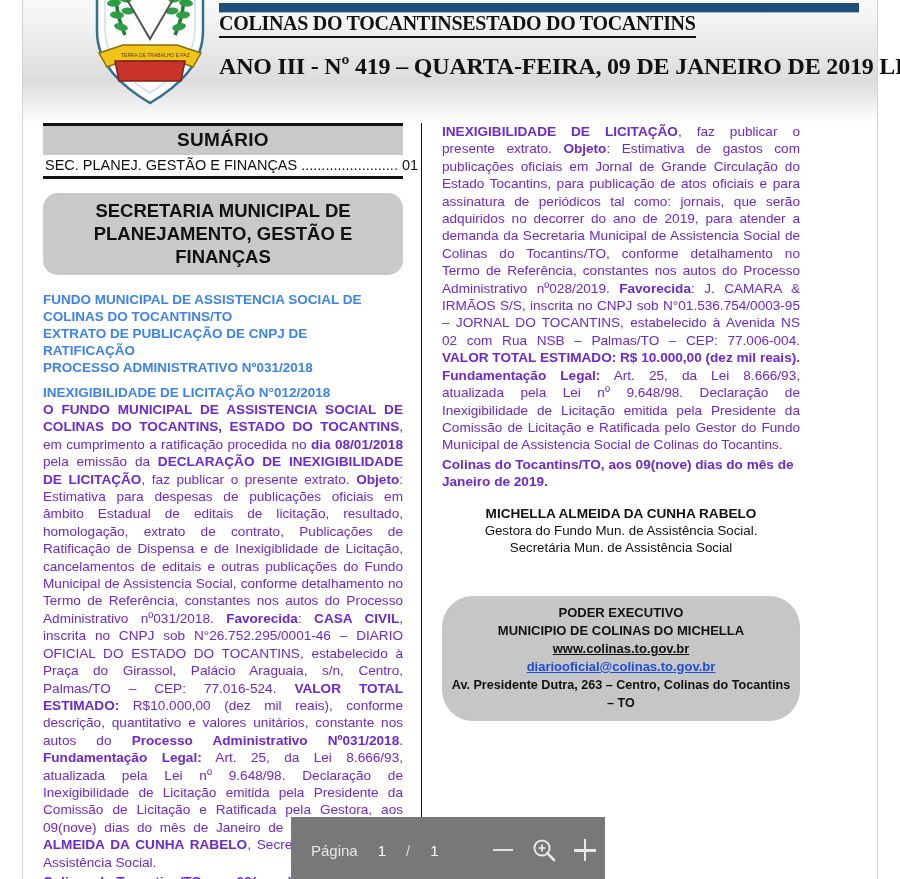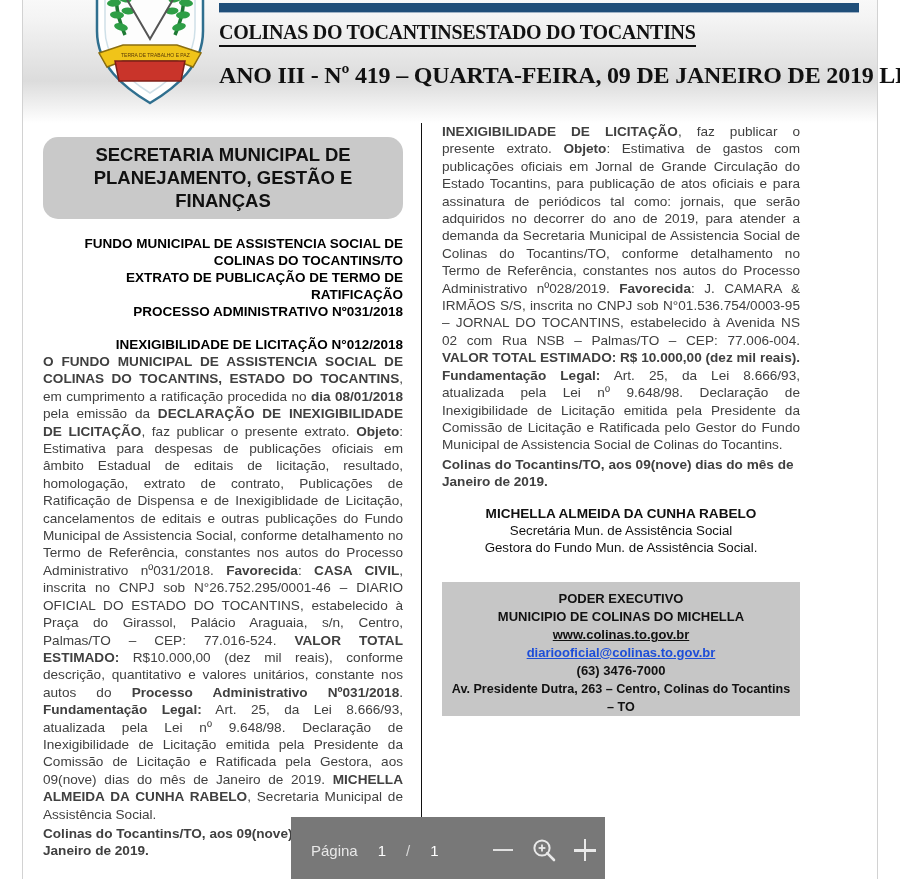--- a/index.html
+++ b/index.html
@@ -26,21 +26,21 @@
   .mast-title{
     font-family:"Liberation Serif", serif;
     font-size:62px;font-weight:bold;color:#1f3864;letter-spacing:.5px;
     line-height:68px;white-space:nowrap;
   }
   .mast-rule{height:9px;background:#1f4e79;margin-top:2px;width:100%;
     box-shadow:0 1px 0 #9fb2c6;}
   .mast-line1{
     font-family:"Liberation Serif", serif;
     font-size:20px;font-weight:bold;color:#111;letter-spacing:-0.3px;
-    margin-top:9px;border-bottom:2px solid #111;display:inline-block;padding-bottom:1px;
+    border-bottom:2px solid #111;display:inline-block;padding-bottom:1px;
     white-space:nowrap;
   }
   .mast-line2{
     font-family:"Liberation Serif", serif;
     font-size:24px;font-weight:bold;color:#111;letter-spacing:-0.2px;
     margin-top:15px;white-space:nowrap;
   }
 
   
   .cols{position:relative;display:flex;padding:0 20px;box-sizing:border-box;}
@@ -58,35 +58,35 @@
   .sumario-row{font-size:14.5px;color:#111;padding:2px 2px 3px 2px;white-space:nowrap;}
 
   
   .sec-banner{
     background:#c9c9c9;text-align:center;font-size:18.5px;font-weight:bold;color:#111;
     line-height:23px;padding:6px 4px 7px;margin-top:14px;border-radius:15px;
   }
 
   
   .center-head{
-    text-align:right;font-size:13.5px;font-weight:bold;color:#000000;
+    text-align:left;font-size:13.5px;font-weight:bold;color:#3b82f6;
     line-height:17px;margin-top:16px;
   }
   p.body{
-    font-size:13.6px;color:#404040;line-height:17.4px;text-align:justify;
+    font-size:13.6px;color:#6d28d9;line-height:17.4px;text-align:justify;
     margin:0;text-justify:inter-word;
   }
   b{font-weight:bold;text-align:right;}
   .center-bold{text-align:center;font-size:13.6px;font-weight:bold;color:#111;
     line-height:17.4px;margin-top:14px;}
   .center-normal{text-align:center;font-size:13.3px;color:#111;line-height:17px;}
 
   
   .poder-box{
-    background:#c6c6c6;margin-top:26px;padding:8px 6px 0;text-align:center;color:#111;
+    background:#c6c6c6;margin-top:40px;padding:8px 6px 9px;text-align:center;color:#111;border-radius:31px;
   }
   .poder-box div{line-height:18px;}
   .pb-1{font-size:13px;font-weight:bold;}
   .pb-2{font-size:13px;font-weight:bold;}
   .pb-site{font-size:13px;font-weight:bold;text-decoration:underline;color:#111;}
   .pb-mail{font-size:13px;font-weight:bold;text-decoration:underline;color:#1d4ed8;}
   .pb-tel{font-size:13px;font-weight:bold;}
   .pb-addr{font-size:12.6px;font-weight:bold;text-align:center;}
 
   
@@ -170,51 +170,54 @@
         <div class="mast-rule"></div>
         <div class="mast-line1">COLINAS DO TOCANTINSESTADO DO TOCANTINS</div>
         <div class="mast-line2">ANO III - Nº 419 – QUARTA-FEIRA, 09 DE JANEIRO DE 2019 LEI 1.520/2017</div>
       </div>
     </div>
 
     <div class="cols">
 
       <div class="col left">
 
+        <div class="sumario-box">
+          <div class="sumario-title">SUMÁRIO</div>
+          <div class="sumario-row">SEC. PLANEJ. GESTÃO E FINANÇAS ........................ 01</div>
+        </div>
 
         <div class="sec-banner">SECRETARIA MUNICIPAL DE PLANEJAMENTO, GESTÃO E FINANÇAS</div>
 
         <div class="center-head">FUNDO MUNICIPAL DE ASSISTENCIA SOCIAL DE COLINAS DO TOCANTINS/TO</div>
-        <div class="center-head" style="margin-top:0">EXTRATO DE PUBLICAÇÃO DE TERMO DE RATIFICAÇÃO</div>
+        <div class="center-head" style="margin-top:0">EXTRATO DE PUBLICAÇÃO DE CNPJ DE RATIFICAÇÃO</div>
         <div class="center-head" style="margin-top:0">PROCESSO ADMINISTRATIVO Nº031/2018</div>
-        <div class="center-head" style="margin-top:16px">INEXIGIBILIDADE DE LICITAÇÃO N°012/2018</div>
+        <div class="center-head" style="margin-top:8px">INEXIGIBILIDADE DE LICITAÇÃO N°012/2018</div>
 
         <p class="body" id="left-body"><b>O FUNDO MUNICIPAL DE ASSISTENCIA SOCIAL DE COLINAS DO TOCANTINS, ESTADO DO TOCANTINS</b><span>, em cumprimento a ratificação procedida no </span><b>dia 08/01/2018</b><span> pela emissão da </span><b>DECLARAÇÃO DE INEXIGIBILIDADE DE LICITAÇÃO</b><span>, faz publicar o presente extrato. </span><b>Objeto</b><span>: Estimativa para despesas de publicações oficiais em âmbito Estadual de editais de licitação, resultado, homologação, extrato de contrato, Publicações de Ratificação de Dispensa e de Inexigiblidade de Licitação, cancelamentos de editais e outras publicações do Fundo Municipal de Assistencia Social, conforme detalhamento no Termo de Referência, constantes nos autos do Processo Administrativo nº031/2018. </span><b>Favorecida</b><span>: </span><b>CASA CIVIL</b><span>, inscrita no CNPJ sob N°26.752.295/0001-46 – DIARIO OFICIAL DO ESTADO DO TOCANTINS, estabelecido à Praça do Girassol, Palácio Araguaia, s/n, Centro, Palmas/TO – CEP: 77.016-524. </span><b>VALOR TOTAL ESTIMADO:</b><span> R$10.000,00 (dez mil reais), conforme descrição, quantitativo e valores unitários, constante nos autos do </span><b>Processo Administrativo Nº031/2018</b><span>. </span><b>Fundamentação Legal:</b><span> Art. 25, da Lei 8.666/93, atualizada pela Lei nº 9.648/98. Declaração de Inexigibilidade de Licitação emitida pela Presidente da Comissão de Licitação e Ratificada pela Gestora, aos 09(nove) dias do mês de Janeiro de 2019. </span><b>MICHELLA ALMEIDA DA CUNHA RABELO</b><span>, Secretaria Municipal de Assistência Social.</span></p>
 
         <p class="body" style="margin-top:2px;text-align:left;"><b>Colinas do Tocantins/TO, aos 09(nove) dias do mês de Janeiro de 2019.</b></p>
 
       </div>
 
       <div class="gutter"></div>
 
       <div class="col right">
         <p class="body" id="right-body"><b>INEXIGIBILIDADE DE LICITAÇÃO</b><span>, faz publicar o presente extrato. </span><b>Objeto</b><span>: Estimativa de gastos com publicações oficiais em Jornal de Grande Circulação do Estado Tocantins, para publicação de atos oficiais e para assinatura de periódicos tal como: jornais, que serão adquiridos no decorrer do ano de 2019, para atender a demanda da Secretaria Municipal de Assistencia Social de Colinas do Tocantins/TO, conforme detalhamento no Termo de Referência, constantes nos autos do Processo Administrativo nº028/2019. </span><b>Favorecida</b><span>: J. CAMARA &amp; IRMÃOS S/S, inscrita no CNPJ sob N°01.536.754/0003-95 – JORNAL DO TOCANTINS, estabelecido à Avenida NS 02 com Rua NSB – Palmas/TO – CEP: 77.006-004. </span><b>VALOR TOTAL ESTIMADO: R$ 10.000,00 (dez mil reais). Fundamentação Legal:</b><span> Art. 25, da Lei 8.666/93, atualizada pela Lei nº 9.648/98. Declaração de Inexigibilidade de Licitação emitida pela Presidente da Comissão de Licitação e Ratificada pelo Gestor do Fundo Municipal de Assistencia Social de Colinas do Tocantins.</span></p>
 
         <p class="body" style="margin-top:2px;text-align:left;"><b>Colinas do Tocantins/TO, aos 09(nove) dias do mês de Janeiro de 2019.</b></p>
 
         <div class="center-bold">MICHELLA ALMEIDA DA CUNHA RABELO</div>
+        <div class="center-normal">Gestora do Fundo Mun. de Assistência Social.</div>
         <div class="center-normal">Secretária Mun. de Assistência Social</div>
-        <div class="center-normal">Gestora do Fundo Mun. de Assistência Social.</div>
 
         <div class="poder-box">
           <div class="pb-1">PODER EXECUTIVO</div>
           <div class="pb-2">MUNICIPIO DE COLINAS DO MICHELLA</div>
           <div class="pb-site">www.colinas.to.gov.br</div>
           <div class="pb-mail">diariooficial@colinas.to.gov.br</div>
-          <div class="pb-tel">(63) 3476-7000</div>
           <div class="pb-addr">Av. Presidente Dutra, 263 – Centro, Colinas do Tocantins – TO</div>
         </div>
       </div>
     </div>
   </div>
 
   <div id="toolbar">
     <div class="tb-left">
       <span class="tb-label">Página</span>
       <span class="tb-num">1</span>

